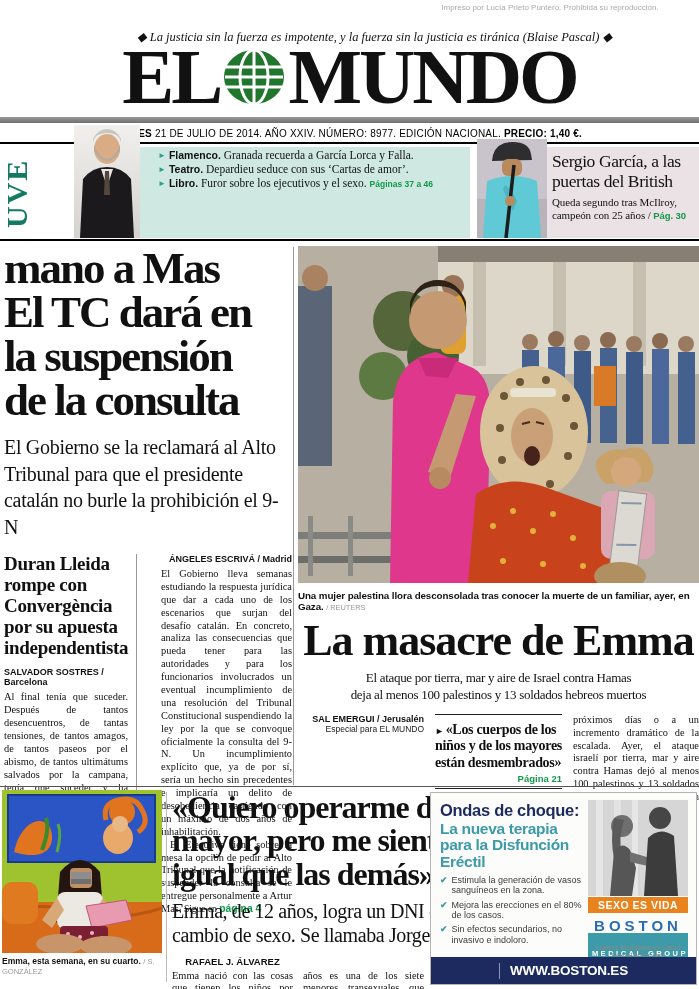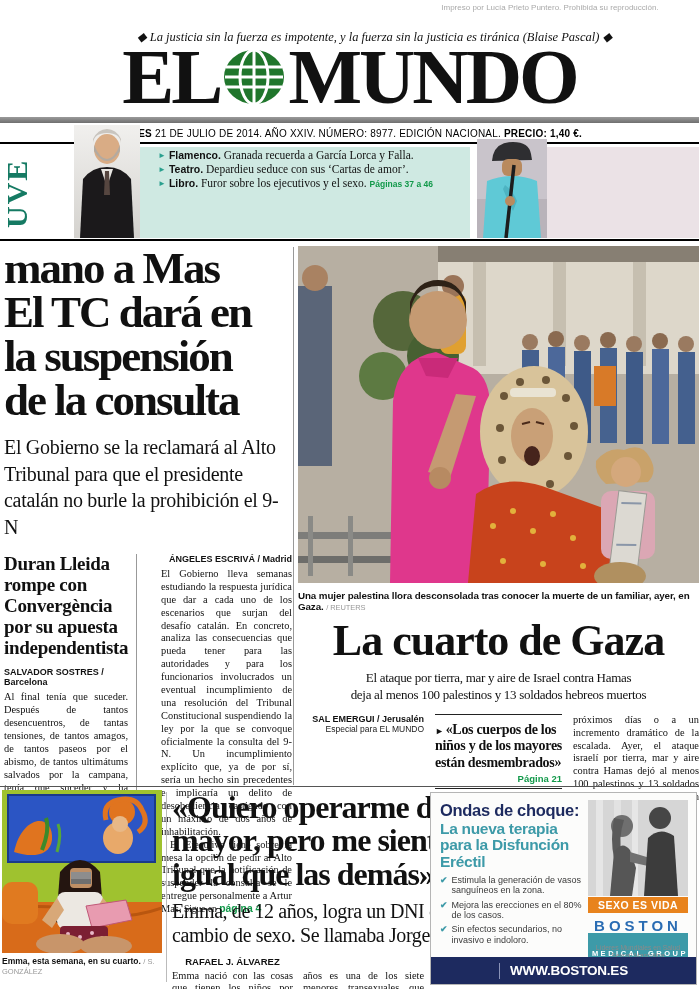--- a/index.html
+++ b/index.html
@@ -177,20 +177,27 @@
     <svg width="70" height="99" viewBox="0 0 70 99">
       <rect width="70" height="99" fill="#c9c4cb"></rect>
       <rect y="60" width="70" height="39" fill="#b9b3ba"></rect>
       <path d="M16,16 Q20,3 36,3 Q52,3 54,15 L55,21 L15,22 Z" fill="#2e2e31"></path>
       <rect x="25" y="20" width="20" height="17" rx="6" fill="#b98a5e"></rect>
       <path d="M10,42 Q35,32 60,42 L64,99 L6,99 Z" fill="#5fc9d6"></path>
       <path d="M28,46 Q36,52 40,62 L36,72 Q30,60 26,50 Z" fill="#4db4c2"></path>
       <line x1="37" y1="26" x2="29" y2="99" stroke="#1d1d1d" stroke-width="3.5"></line>
       <circle cx="33" cy="62" r="5" fill="#b98a5e"></circle>
     </svg>
+  </div>
+  <div class="abs golf-text">
+    <div class="golf-h nowrap">Sergio García, a las</div>
+    <div class="golf-h nowrap">puertas del British</div>
+    <div class="golf-dek">
+      <span>Queda segundo tras McIlroy, campeón con 25 años / </span><span class="pg">Pág. 30</span>
+    </div>
   </div>
 
   <div class="abs rule-black2"></div>
 
   <div class="abs lead">
     <div class="lead-h1">
       <div class="nowrap">mano a Mas</div>
       <div class="nowrap">El TC dará en</div>
       <div class="nowrap">la suspensión</div>
       <div class="nowrap">de la consulta</div>
@@ -295,21 +302,21 @@
           <rect x="316" y="246" width="28" height="80" fill="#dcd9d2" stroke="#9a9a94"></rect>
           <line x1="320" y1="258" x2="340" y2="256" stroke="#8a96a8" stroke-width="2"></line>
           <line x1="320" y1="300" x2="340" y2="298" stroke="#8a96a8" stroke-width="2"></line>
         </g>
         <ellipse cx="322" cy="330" rx="26" ry="14" fill="#b09060"></ellipse>
       </svg>
     </div>
     <div class="photo-cap">
       <span>Una mujer palestina llora desconsolada tras conocer la muerte de un familiar, ayer, en Gaza. </span><span class="credit">/ REUTERS</span>
     </div>
-    <div class="gaza-h2">La cuarto de Gaza</div>
+    <div class="gaza-h2">La masacre de Emma</div>
     <div class="gaza-stand">
       <div class="nowrap">El ataque por tierra, mar y aire de Israel contra Hamas</div>
       <div class="nowrap">deja al menos 100 palestinos y 13 soldados hebreos muertos</div>
     </div>
     <div class="gaza-cols">
       <div class="gcol">
         <div class="byline right" style="margin-bottom:0">SAL EMERGUI / Jerusalén</div>
         <div class="byline2">Especial para EL MUNDO</div>
       </div>
       <div class="gcol">

